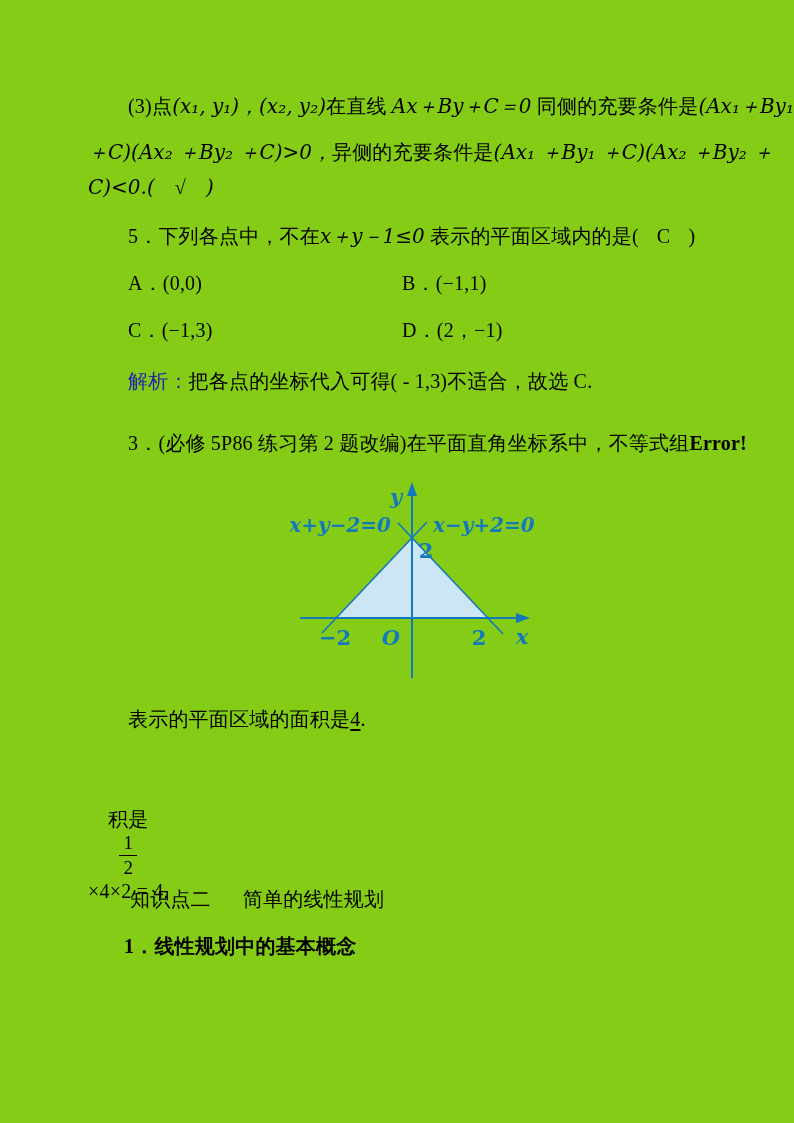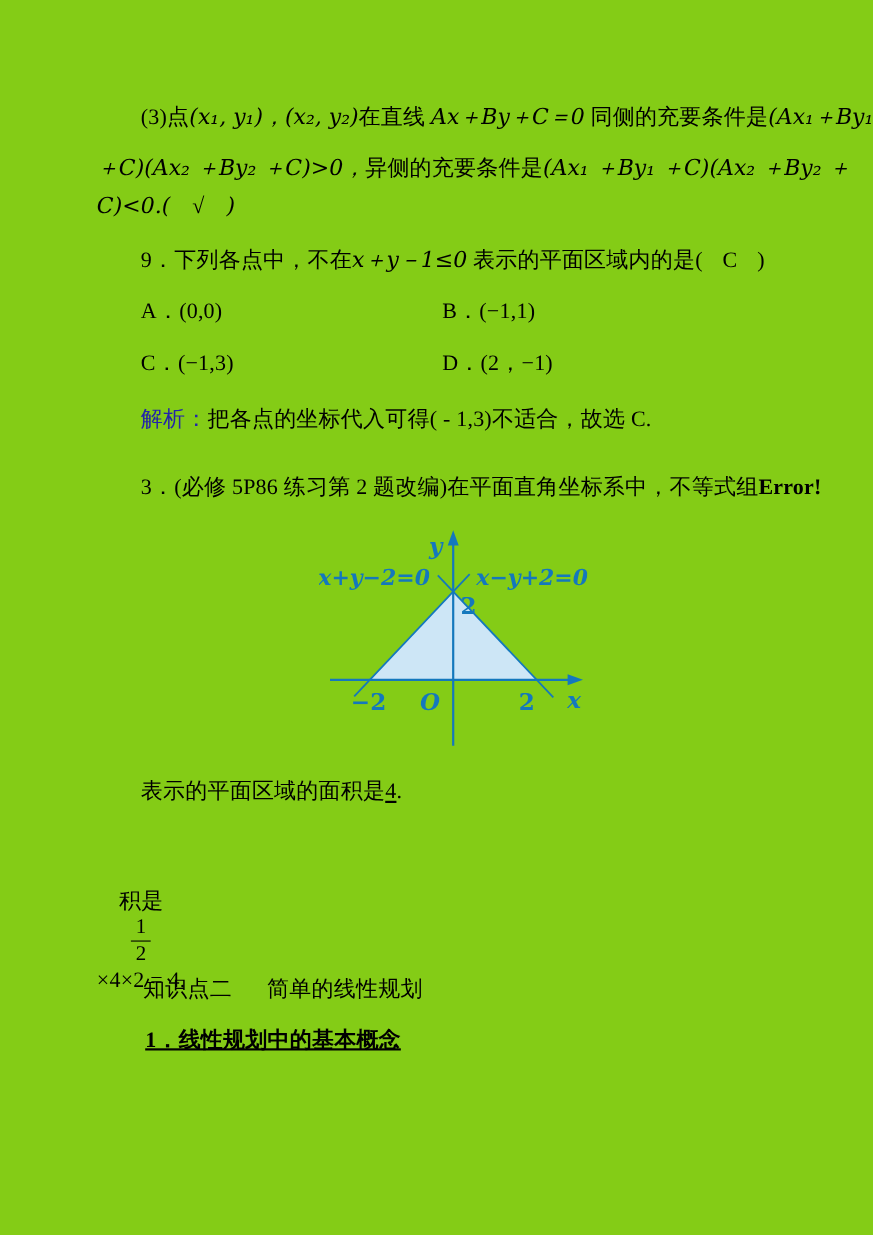--- a/index.html
+++ b/index.html
@@ -53,21 +53,21 @@
     <span>(3)点</span><span class="m">(x₁, y₁)，(x₂, y₂)</span><span>在直线 </span><span class="m">Ax＋By＋C＝0</span><span> 同侧的充要条件是</span><span class="m">(Ax₁＋By₁</span>
   </div>
   <div class="line" style="top:139px; left:88px;">
     <span class="m">＋C)(Ax₂ ＋By₂ ＋C)&gt;0，</span><span>异侧的充要条件是</span><span class="m">(Ax₁ ＋By₁ ＋C)(Ax₂ ＋By₂ ＋</span>
   </div>
   <div class="line" style="top:174px; left:88px;">
     <span class="m">C)&lt;0.(</span><span class="chk">√</span><span class="m">)</span>
   </div>
 
   <div class="line" style="top:223px; left:128px;">
-    <span>9．下列各点中，不在</span><span class="m">x＋y－1≤0</span><span> 表示的平面区域内的是(</span><span class="ans">C</span><span>)</span>
+    <span>5．下列各点中，不在</span><span class="m">x＋y－1≤0</span><span> 表示的平面区域内的是(</span><span class="ans">C</span><span>)</span>
   </div>
   <div class="line" style="top:270px; left:128px;">A．(0,0)</div>
   <div class="line" style="top:270px; left:402px;">B．(−1,1)</div>
   <div class="line" style="top:317px; left:128px;">C．(−1,3)</div>
   <div class="line" style="top:317px; left:402px;">D．(2，−1)</div>
 
   <div class="line" style="top:368px; left:128px;">
     <span class="lbl">解析：</span><span>把各点的坐标代入可得( - 1,3)不适合，故选 C.</span>
   </div>
 
@@ -109,15 +109,15 @@
       <span class="num">1</span>
       <span class="den">2</span>
     </span>
     <span>×4×2 = 4.</span>
   </div>
 
   <div class="line" style="top:886px; left:130px;">
     <span>知识点二</span><span class="gap"></span><span>简单的线性规划</span>
   </div>
 
-  <div class="line bold" style="top:933px; left:132px;text-decoration:underline;">1．线性规划中的基本概念</div>
+  <div class="line bold" style="top:933px; left:124px;">1．线性规划中的基本概念</div>
 
 </div>
 
 </body></html>

